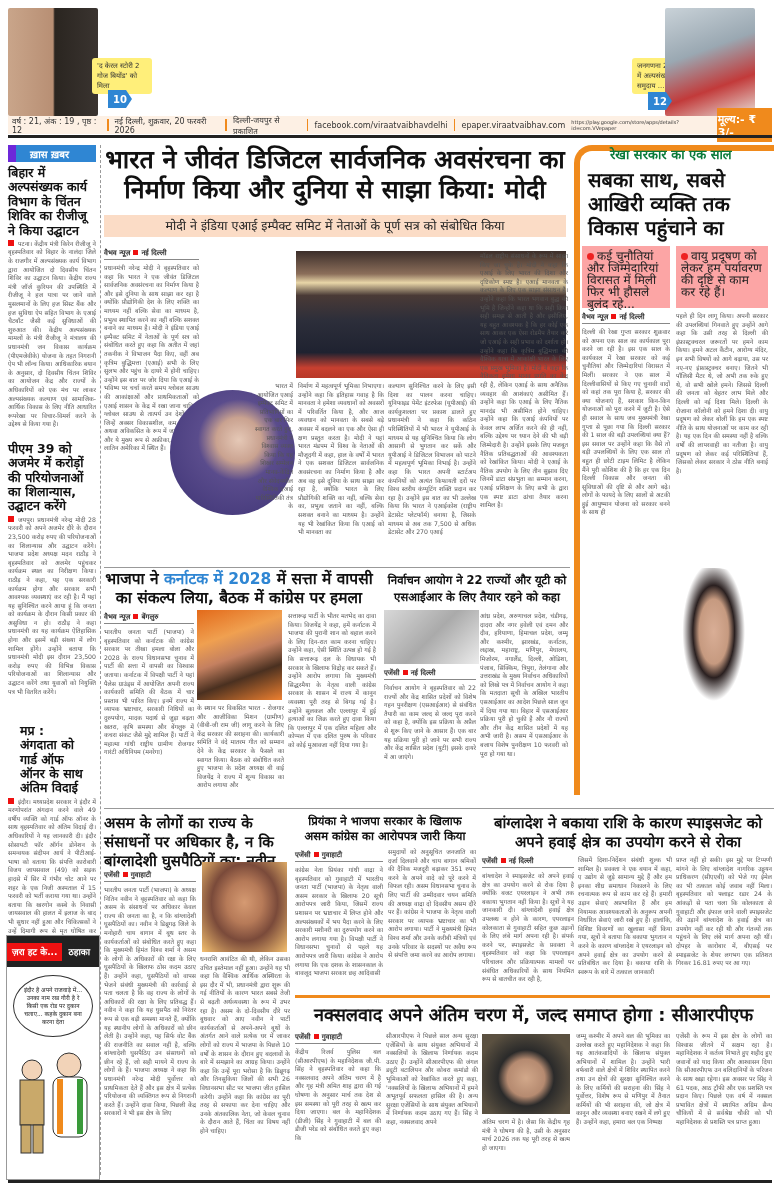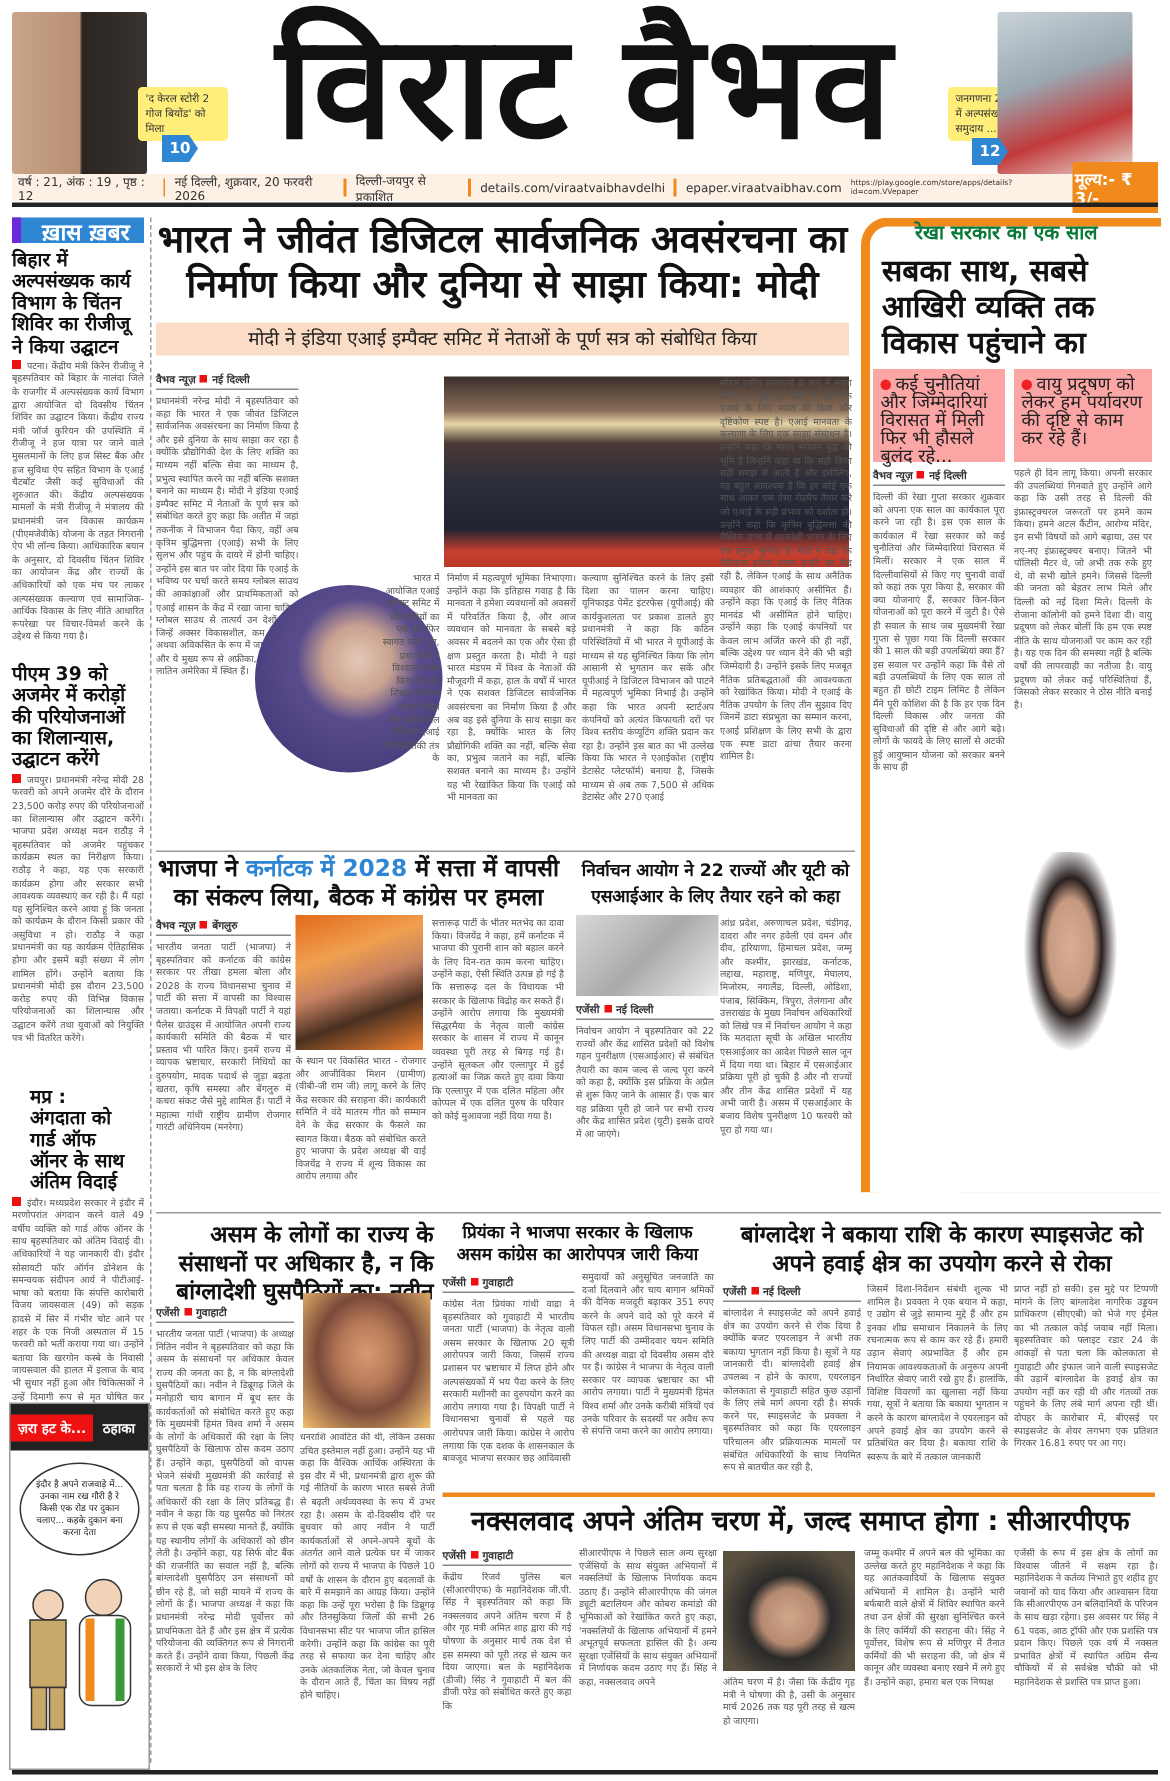--- a/index.html
+++ b/index.html
@@ -10,21 +10,21 @@
 .teaser-img{top:8px;width:90px;height:108px;border-radius:2px}
 .teaser-left{left:8px;background:linear-gradient(90deg,#c9a58a 0%,#b88f74 50%,#2a2520 52%,#3a3430 100%)}
 .teaser-right{left:665px;background:linear-gradient(160deg,#c9d2d8 0%,#9aa8b2 40%,#c23a3a 70%,#e8e0d8 100%)}
 .teaser-cap{background:#ffef7a;font-size:7px;line-height:10px;padding:3px 5px;color:#333;border-radius:3px;width:60px}
 .page-num{width:24px;height:18px;background:#2f86d3;color:#fff;font-size:10px;font-weight:bold;display:flex;align-items:center;justify-content:center;clip-path:polygon(0 0,75% 0,100% 50%,75% 100%,0 100%)}
 .infobar{left:8px;top:116px;width:764px;height:18px;background:#fdf0e4;display:flex;align-items:center;font-size:8px;color:#333;gap:6px;padding-left:4px}
 .infobar .sep{width:2px;height:12px;background:#f08a1c}
 .price{margin-left:auto;background:#f08a1c;color:#fff;font-size:11px;font-weight:bold;padding:1px 1px;height:34px;display:flex;align-items:center}
 .rule{left:8px;top:135px;width:764px;height:3px;background:#222}
 .col-div{border-left:1px dashed #999}
-.khaas{left:8px;top:145px;width:88px;height:17px;background:#2f86d3;color:#fff;font-weight:bold;font-size:15px;display:flex;align-items:center;padding-left:14px;border-left:6px solid #6d28d9}
+.khaas{left:8px;top:145px;width:88px;height:17px;background:#2f86d3;color:#fff;font-weight:bold;font-size:10px;display:flex;align-items:center;padding-left:14px;border-left:8px solid #6d28d9}
 .hd{font-weight:bold;color:#111;line-height:1.15}
 .body{font-size:6.2px;line-height:8.6px;color:#555;text-align:justify}
 .dateline{font-size:7px;font-weight:bold;color:#333;border-bottom:1px solid #888;padding-bottom:2px;margin-bottom:4px}
 .dateline .sq{display:inline-block;width:5px;height:5px;background:#e11;margin:0 3px}
 .redsq{display:inline-block;width:6px;height:6px;background:#e11;margin-right:4px}
 .main-hl{left:104px;top:145px;width:462px;font-size:25px;text-align:center;line-height:30px}
 .sub-hl{left:104px;top:215px;width:462px;height:22px;background:#fbdcc6;font-size:12.5px;text-align:center;line-height:22px;color:#222}
 .summit-photo{left:296px;top:251px;width:270px;height:127px;background:linear-gradient(180deg,#3b2e2a 0%,#8b6e5a 18%,#e8d6a8 25%,#4a3a36 35%,#2c2e3a 55%,#1f2230 80%,#c84030 92%,#b83828 100%)}
 .modi-circle{left:170px;top:390px;width:125px;height:125px;border-radius:50%;background:radial-gradient(circle at 55% 40%,#e5c8b6 0%,#c9a290 22%,#5a4c8c 40%,#4b3f80 70%,#3a3170 100%)}
 .rekha-box{left:574px;top:145px;width:200px;height:650px;border-left:6px solid #f08a1c;border-top:6px solid #f08a1c;border-radius:18px 0 0 0}
@@ -45,34 +45,33 @@
 .bottom-rule{left:8px;top:1180px;width:764px;height:3px;background:#222}
 .hl-blue{color:#2f86d3}
 </style>
 </head>
 <body>
 
 <div class="abs masthead">
   <div class="abs teaser-img teaser-left"></div>
   <div class="abs teaser-cap" style="left:92px;top:58px">'द केरल स्टोरी 2 गोज बियोंड' को मिला</div>
   <div class="abs page-num" style="left:108px;top:90px">10</div>
-  <div class="abs mast-title">विराट वैभव</div>
   <div class="abs teaser-cap" style="left:632px;top:58px">जनगणना 2027 में अल्पसंख्यक समुदाय ...</div>
   <div class="abs teaser-img teaser-right"></div>
   <div class="abs page-num" style="left:648px;top:92px">12</div>
 </div>
 
 <div class="abs infobar">
   <span>वर्ष : 21, अंक : 19 , पृष्ठ : 12</span>
   <span class="sep"></span>
   <span>नई दिल्ली, शुक्रवार, 20 फरवरी 2026</span>
   <span class="sep"></span>
   <span>दिल्ली-जयपुर से प्रकाशित</span>
   <span class="sep"></span>
-  <span>details.com/viraatvaibhavdelhi</span>
+  <span>facebook.com/viraatvaibhavdelhi</span>
   <span class="sep"></span>
   <span>epaper.viraatvaibhav.com</span>
   <span style="font-size:5px">https://play.google.com/store/apps/details?id=com.VVepaper</span>
   <span class="price">मूल्य:- ₹ 3/-</span>
 </div>
 <div class="abs rule"></div>
 
 <div class="abs khaas">ख़ास ख़बर</div>
 <div class="abs" style="left:8px;top:166px;width:88px">
   <div class="hd" style="font-size:12.5px;margin-bottom:2px">बिहार में अल्पसंख्यक कार्य विभाग के चिंतन शिविर का रीजीजू ने किया उद्घाटन</div>
@@ -141,21 +140,21 @@
 <div class="abs hd" style="left:384px;top:572px;width:186px;font-size:11.5px;line-height:17px;text-align:center">निर्वाचन आयोग ने 22 राज्यों और यूटी को एसआईआर के लिए तैयार रहने को कहा</div>
 <div class="abs eci-photo"></div>
 <div class="abs" style="left:384px;top:668px;width:92px">
   <div class="dateline"><span>एजेंसी</span><span class="sq"></span><span>नई दिल्ली</span></div>
   <div class="body" style="height:122px;overflow:hidden">निर्वाचन आयोग ने बृहस्पतिवार को 22 राज्यों और केंद्र शासित प्रदेशों को विशेष गहन पुनरीक्षण (एसआईआर) से संबंधित तैयारी का काम जल्द से जल्द पूरा करने को कहा है, क्योंकि इस प्रक्रिया के अप्रैल से शुरू किए जाने के आसार हैं। एक बार यह प्रक्रिया पूरी हो जाने पर सभी राज्य और केंद्र शासित प्रदेश (यूटी) इसके दायरे में आ जाएंगे।</div>
 </div>
 <div class="abs body" style="left:480px;top:612px;width:88px;height:192px;overflow:hidden">आंध्र प्रदेश, अरुणाचल प्रदेश, चंडीगढ़, दादरा और नगर हवेली एवं दमन और दीव, हरियाणा, हिमाचल प्रदेश, जम्मू और कश्मीर, झारखंड, कर्नाटक, लद्दाख, महाराष्ट्र, मणिपुर, मेघालय, मिजोरम, नगालैंड, दिल्ली, ओडिशा, पंजाब, सिक्किम, त्रिपुरा, तेलंगाना और उत्तराखंड के मुख्य निर्वाचन अधिकारियों को लिखे पत्र में निर्वाचन आयोग ने कहा कि मतदाता सूची के अखिल भारतीय एसआईआर का आदेश पिछले साल जून में दिया गया था। बिहार में एसआईआर प्रक्रिया पूरी हो चुकी है और नौ राज्यों और तीन केंद्र शासित प्रदेशों में यह अभी जारी है। असम में एसआईआर के बजाय विशेष पुनरीक्षण 10 फरवरी को पूरा हो गया था।</div>
 
 <div class="abs" style="left:104px;top:808px;width:670px;height:1px;background:#999"></div>
 
-<div class="abs hd" style="left:104px;top:814px;width:185px;font-size:15px;line-height:19px;text-align:right">असम के लोगों का राज्य के संसाधनों पर अधिकार है, न कि बांग्लादेशी घुसपैठियों का: नवीन</div>
+<div class="abs hd" style="left:104px;top:814px;width:185px;font-size:15px;line-height:19px;text-align:left">असम के लोगों का राज्य के संसाधनों पर अधिकार है, न कि बांग्लादेशी घुसपैठियों का: नवीन</div>
 <div class="abs" style="left:104px;top:870px;width:92px">
   <div class="dateline"><span>एजेंसी</span><span class="sq"></span><span>गुवाहाटी</span></div>
   <div class="body" style="height:300px;overflow:hidden">भारतीय जनता पार्टी (भाजपा) के अध्यक्ष नितिन नवीन ने बृहस्पतिवार को कहा कि असम के संसाधनों पर अधिकार केवल राज्य की जनता का है, न कि बांग्लादेशी घुसपैठियों का। नवीन ने डिब्रूगढ़ जिले के मनोहारी चाय बागान में बूथ स्तर के कार्यकर्ताओं को संबोधित करते हुए कहा कि मुख्यमंत्री हिमंत विश्व शर्मा ने असम के लोगों के अधिकारों की रक्षा के लिए घुसपैठियों के खिलाफ ठोस कदम उठाए हैं। उन्होंने कहा, घुसपैठियों को वापस भेजने संबंधी मुख्यमंत्री की कार्रवाई से पता चलता है कि वह राज्य के लोगों के अधिकारों की रक्षा के लिए प्रतिबद्ध हैं। नवीन ने कहा कि यह घुसपैठ को निरंतर रूप से एक बड़ी समस्या मानते हैं, क्योंकि यह स्थानीय लोगों के अधिकारों को छीन लेती है। उन्होंने कहा, यह सिर्फ वोट बैंक की राजनीति का सवाल नहीं है, बल्कि बांग्लादेशी घुसपैठिए उन संसाधनों को छीन रहे हैं, जो सही मायने में राज्य के लोगों के हैं। भाजपा अध्यक्ष ने कहा कि प्रधानमंत्री नरेन्द्र मोदी पूर्वोत्तर को प्राथमिकता देते हैं और इस क्षेत्र में प्रत्येक परियोजना की व्यक्तिगत रूप से निगरानी करते हैं। उन्होंने दावा किया, पिछली केंद्र सरकारों ने भी इस क्षेत्र के लिए</div>
 </div>
 <div class="abs naveen-photo"></div>
 <div class="abs body" style="left:200px;top:955px;width:90px;height:215px;overflow:hidden">धनराशि आवंटित की थी, लेकिन उसका उचित इस्तेमाल नहीं हुआ। उन्होंने यह भी कहा कि वैश्विक आर्थिक अस्थिरता के इस दौर में भी, प्रधानमंत्री द्वारा शुरू की गई नीतियों के कारण भारत सबसे तेजी से बढ़ती अर्थव्यवस्था के रूप में उभर रहा है। असम के दो-दिवसीय दौरे पर बुधवार को आए नवीन ने पार्टी कार्यकर्ताओं से अपने-अपने बूथों के अंतर्गत आने वाले प्रत्येक घर में जाकर लोगों को राज्य में भाजपा के पिछले 10 वर्षों के शासन के दौरान हुए बदलावों के बारे में समझाने का आग्रह किया। उन्होंने कहा कि उन्हें पूरा भरोसा है कि डिब्रूगढ़ और तिनसुकिया जिलों की सभी 26 विधानसभा सीट पर भाजपा जीत हासिल करेगी। उन्होंने कहा कि कांग्रेस का पूरी तरह से सफाया कर देना चाहिए और उनके अंतकालिक नेता, जो केवल चुनाव के दौरान आते हैं, चिंता का विषय नहीं होने चाहिए।</div>
 
 <div class="abs hd" style="left:295px;top:814px;width:180px;font-size:11.5px;line-height:15px;text-align:center">प्रियंका ने भाजपा सरकार के खिलाफ असम कांग्रेस का आरोपपत्र जारी किया</div>
 <div class="abs" style="left:295px;top:850px;width:88px">
   <div class="dateline"><span>एजेंसी</span><span class="sq"></span><span>गुवाहाटी</span></div>

